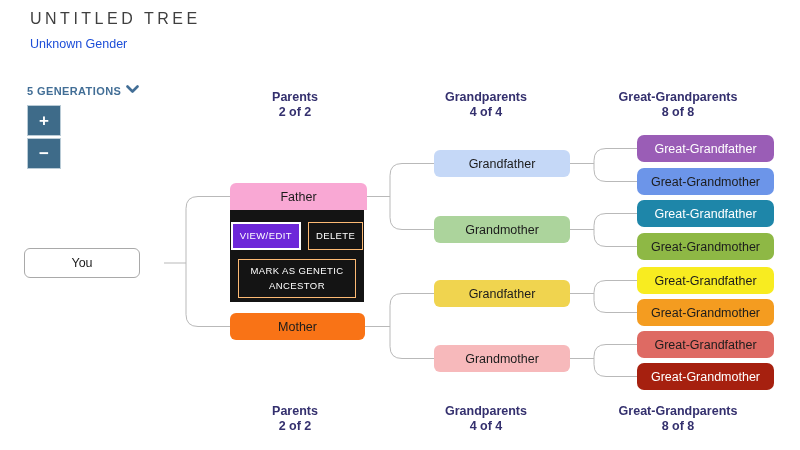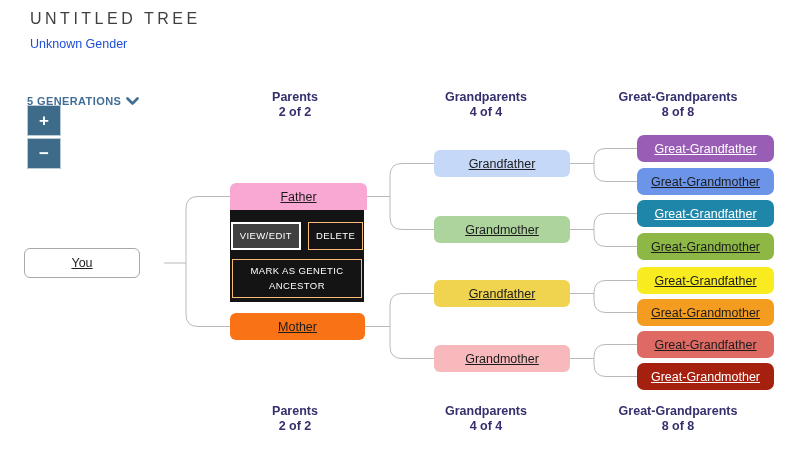--- a/index.html
+++ b/index.html
@@ -1,49 +1,49 @@
 <!DOCTYPE html>
 <html><head>
 <meta charset="utf-8">
 <style>
   html,body{margin:0;padding:0;background:#fff;}
   .stage{position:relative;width:800px;height:450px;background:#ffffff;overflow:hidden;
          font-family:"Liberation Sans","DejaVu Sans",sans-serif;margin-left:12px;}
   .title{position:absolute;left:18px;top:10px;font-size:16px;letter-spacing:3.5px;
          color:#3f3f3f;font-weight:500;}
   .subtitle{position:absolute;left:18px;top:37px;font-size:12.5px;color:#1d4ed8;}
-  .generations{position:absolute;left:15px;top:95px;font-size:11px;font-weight:bold;
-         letter-spacing:.4px;display:flex;align-items:center;gap:5px;cursor:pointer;}
+  .generations{position:absolute;left:15px;top:85px;font-size:11px;font-weight:bold;
+         letter-spacing:.4px;display:flex;gap:5px;cursor:pointer;}
   .zoomctl{position:absolute;left:15px;top:105px;display:flex;flex-direction:column;gap:2px;}
   .zoomctl button{width:34px;height:31px;border:1px solid #b9cbd6;color:#fff;
          font-size:17px;font-weight:bold;line-height:1;cursor:pointer;padding:0;
          font-family:"Liberation Sans","DejaVu Sans",sans-serif;}
   svg.connectors{position:absolute;left:0;top:0;pointer-events:none;}
   .colhead{position:absolute;width:170px;text-align:center;font-size:12.5px;
          font-weight:bold;line-height:15px;}
   .ch-top{top:90px;}  .ch-bottom{top:404px;}
   .ch-parents{left:198px;} .ch-grandparents{left:389px;} .ch-ggp{left:581px;}
   .node{position:absolute;height:27px;display:flex;align-items:center;justify-content:center;
-         font-size:12.5px;border-radius:6px;cursor:pointer;box-sizing:border-box;text-decoration:underline;}
+         font-size:12.5px;border-radius:6px;cursor:pointer;box-sizing:border-box;}
   .you{left:12px;top:248px;width:116px;height:30px;border:1px solid #a9a9a9;}
   .father{left:218px;top:183px;width:137px;border-radius:6px 6px 0 0;}
   .mother{left:218px;top:313px;width:135px;}
   .gp{left:422px;width:136px;}
   .gp1{top:150px;}.gp2{top:216px;}.gp3{top:280px;}.gp4{top:345px;}
   .gg{left:625px;width:137px;border-radius:7px;}
   .gg1{top:135px;}.gg2{top:168px;}.gg3{top:200px;}.gg4{top:233px;}
   .gg5{top:267px;}.gg6{top:299px;}.gg7{top:331px;}.gg8{top:363px;}
   .menu{position:absolute;left:218px;top:210px;width:134px;height:92px;box-sizing:border-box;
          display:flex;flex-direction:column;align-items:center;gap:9px;padding:12px 8px 10px;}
   .menu-row{display:flex;gap:7px;}
   .mbtn{background:transparent;color:#fff;font-size:9.5px;letter-spacing:.4px;
          border:1px solid #fdba74;padding:5px 7px;cursor:pointer;line-height:1.5;
          font-family:"Liberation Sans","DejaVu Sans",sans-serif;}
-  .mbtn.primary{border:2px solid #ffffff;background:#404040;}
-  .mbtn.wide{width:130px;padding:4px 6px;}
+  .mbtn.primary{border:2px solid #ffffff;background:#6d28d9;}
+  .mbtn.wide{width:118px;padding:4px 6px;}
 </style>
 </head>
 <body>
 
 <div class="stage">
 
   <div class="title">UNTITLED TREE</div>
   <div class="subtitle">Unknown Gender</div>
 
   <div class="generations" style="color: rgb(66, 110, 150);">

